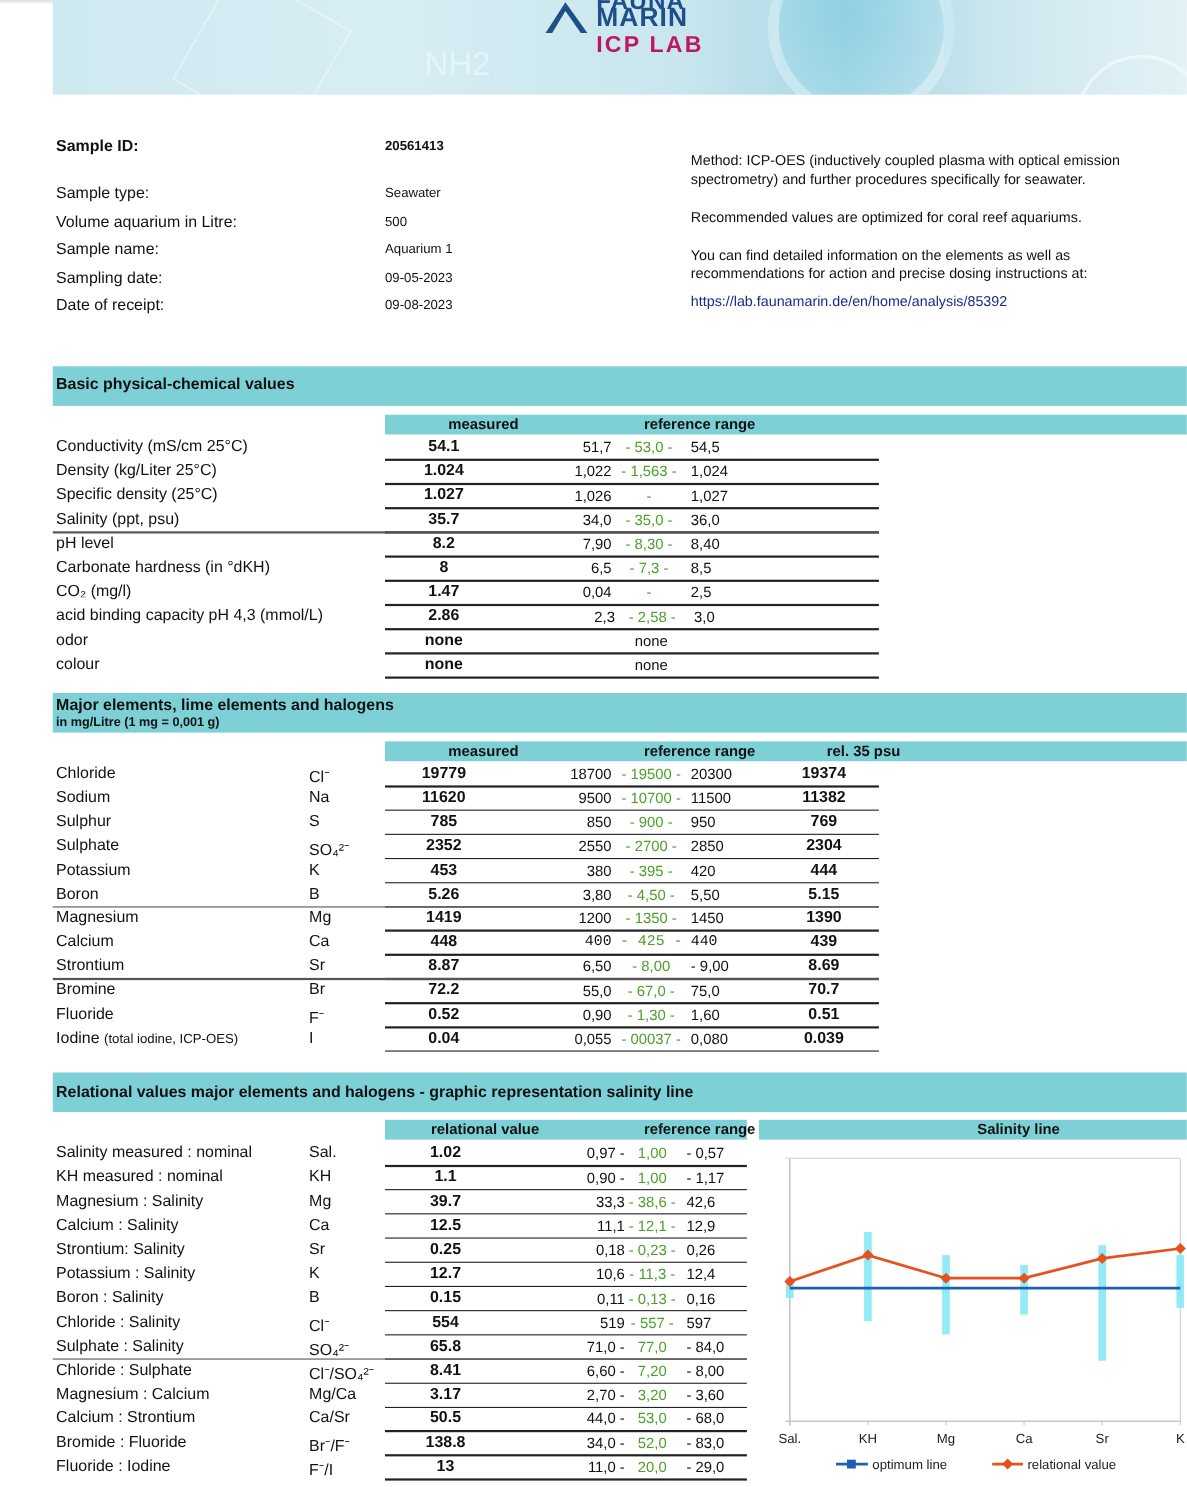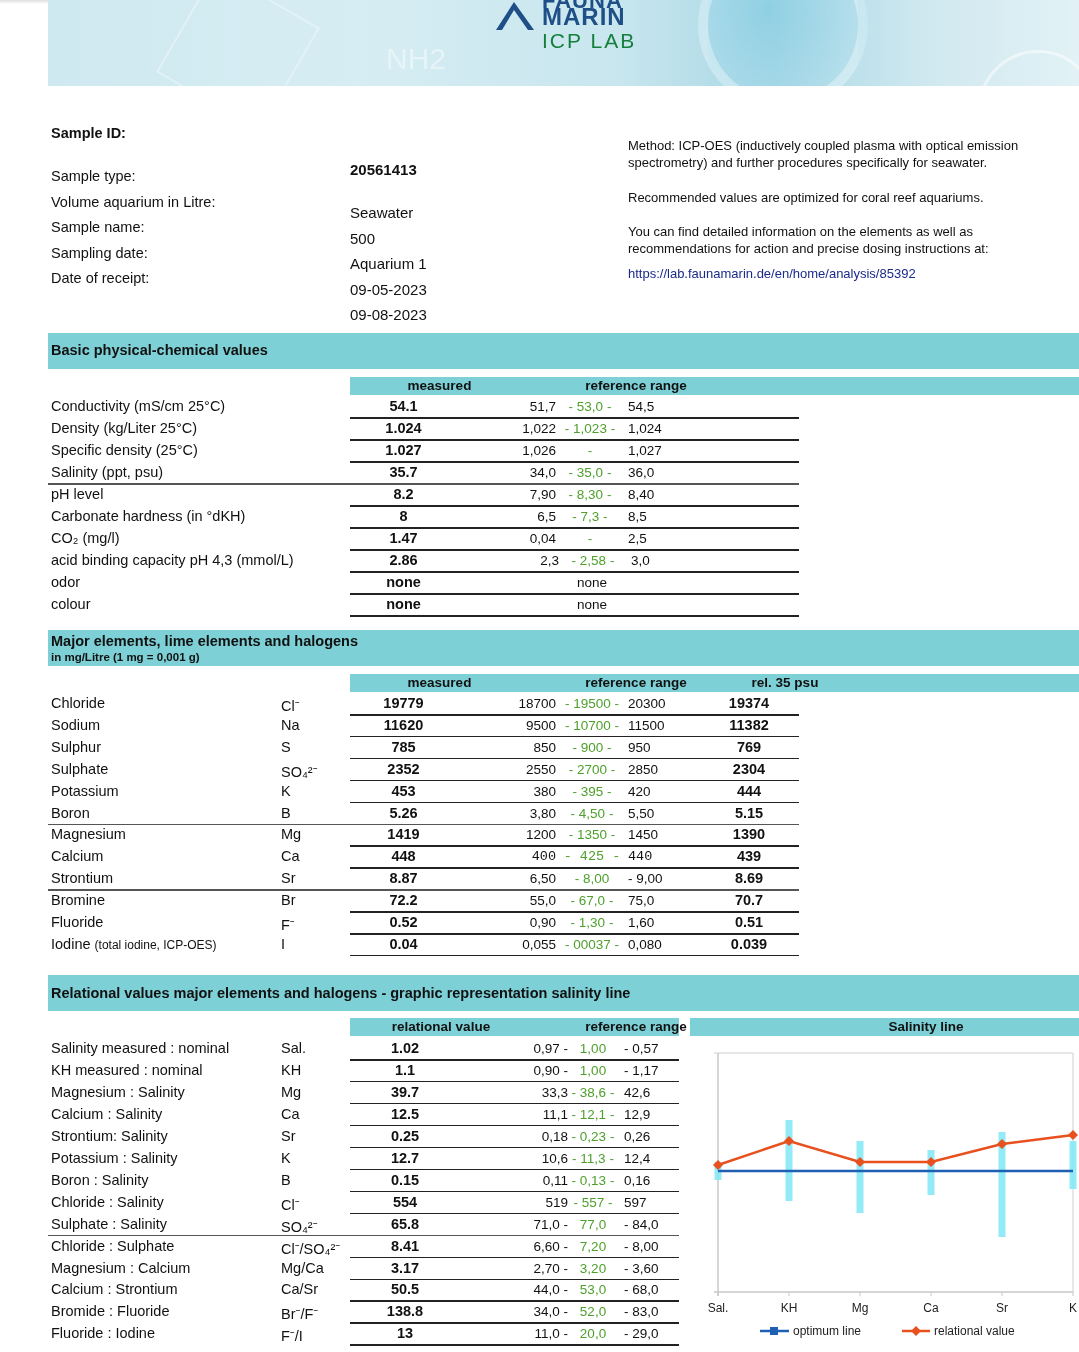--- a/index.html
+++ b/index.html
@@ -12,25 +12,25 @@
     background: linear-gradient(90deg, #cfe9f0 0%, #d6edf3 30%, #c9e6ee 55%, #a9d8e6 70%, #cfe8ef 85%, #e2f2f6 100%); }
   .banner .hex { position:absolute; left:130px; top:-10px; width:120px; height:120px; border:2px solid rgba(255,255,255,0.35); transform: rotate(30deg); }
   .banner .nh2 { position:absolute; left:338px; top:42px; font-size:30px; color: rgba(255,255,255,0.45); }
   .banner .flask { position:absolute; left:650px; top:-60px; width:170px; height:170px; border-radius:50%; border:10px solid rgba(255,255,255,0.35); background: radial-gradient(circle at 40% 40%, rgba(120,200,225,0.5), rgba(200,235,245,0.2)); }
   .banner .flask2 { position:absolute; left:930px; top:50px; width:120px; height:120px; border-radius:50%; border:3px solid rgba(255,255,255,0.5); }
   .topfade { left:0; top:0; width:1079px; height:4px; background: linear-gradient(#bbb, transparent); opacity:0.5; }
   .logo { left: 492px; top: 0; width: 160px; height: 56px; }
   .logo svg { position:absolute; left:0; top:0; }
   .logo .l1 { position:absolute; left:50px; top:-12px; font-weight:bold; font-size:22px; color:#1e4f86; letter-spacing:1px; }
   .logo .l2 { position:absolute; left:50px; top:3px; font-weight:bold; font-size:24px; color:#1e4f86; letter-spacing:1px; }
-  .logo .l3 { position:absolute; left:50px; top:29px; font-size:21px; color:#15803d; letter-spacing:2px; }
+  .logo .l3 { position:absolute; left:50px; top:29px; font-size:21px; color:#be185d; letter-spacing:2px;font-weight:bold; }
 
   
   .info-label { left: 51px; font-size: 14.5px; }
-  .info-value { left: 350px; font-size: 15px; margin-top: 36px; }
+  .info-value { left: 350px; font-size: 12px; }
   .bold { font-weight: bold; }
   .method { left: 628px; width: 440px; font-size: 13px; line-height: 16.5px; color:#111; }
   .link { left: 628px; top: 266px; font-size: 13px; color: #1a2a8c; }
 
   
   .sec-bar { left: 48px; width: 1031px; background: #7dd0d6; }
   .sec-title { font-weight: bold; font-size: 14.5px; color: #111; position:absolute; left:3px; }
   .sec-sub { font-weight: bold; font-size: 11.5px; position:absolute; left:3px; }
   .colhead { background: #7dd0d6; height: 18px; }
   .ch { position:absolute; font-weight:bold; font-size:13.5px; top:1px; text-align:center;margin-left:36px; }
@@ -108,21 +108,21 @@
         <span class="opt" style="left: 58px; width: 64px;">- 53,0 -</span>
         <span class="hi" style="left: 128px;">54,5</span>
       </div>
       <div class="uline" style="left: 350px; width: 449px; top: 21px;"></div>
     </div>
     <div class="row" style="top: 418px;">
       <div class="name">Density (kg/Liter 25°C)</div>
       <div class="meas" style="left: 350px; width: 107px;">1.024</div>
       <div class="rng" style="left: 500px; width: 200px;">
         <span class="lo" style="right: 144px;">1,022</span>
-        <span class="opt" style="left: 58px; width: 64px;">- 1,023 -</span>
+        <span class="opt" style="left: 58px; width: 64px;">- 1,563 -</span>
         <span class="hi" style="left: 128px;">1,024</span>
       </div>
       <div class="uline" style="left: 350px; width: 449px; top: 21px;"></div>
     </div>
     <div class="row" style="top: 440px;">
       <div class="name">Specific density (25°C)</div>
       <div class="meas" style="left: 350px; width: 107px;">1.027</div>
       <div class="rng" style="left: 500px; width: 200px;">
         <span class="lo" style="right: 144px;">1,026</span>
         <span class="opt" style="left: 58px; width: 64px;">-</span>

